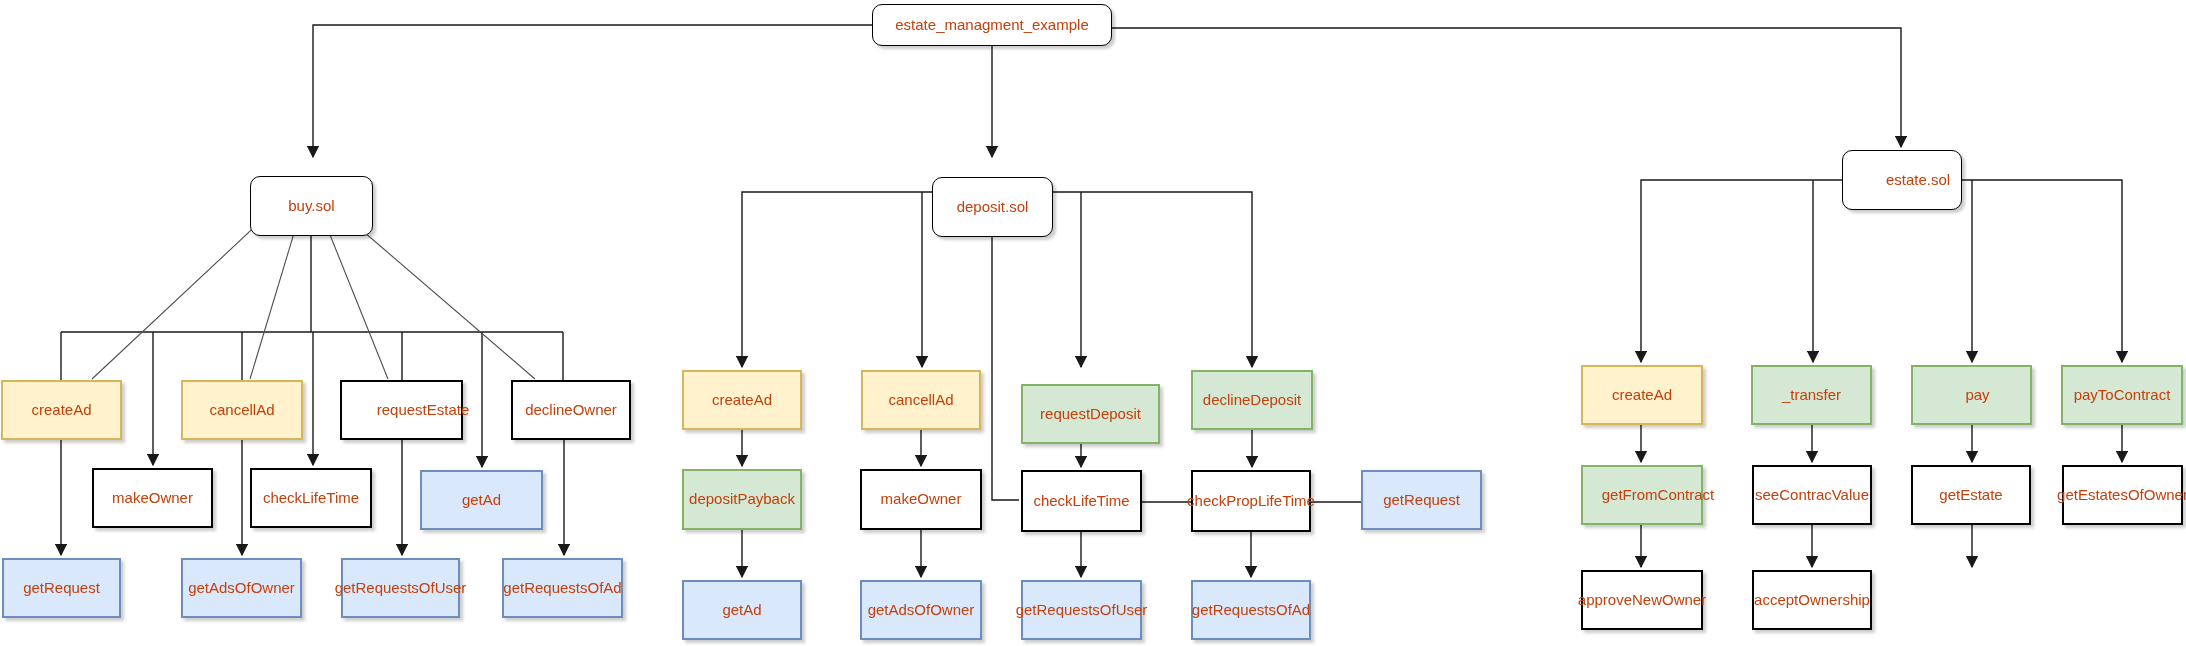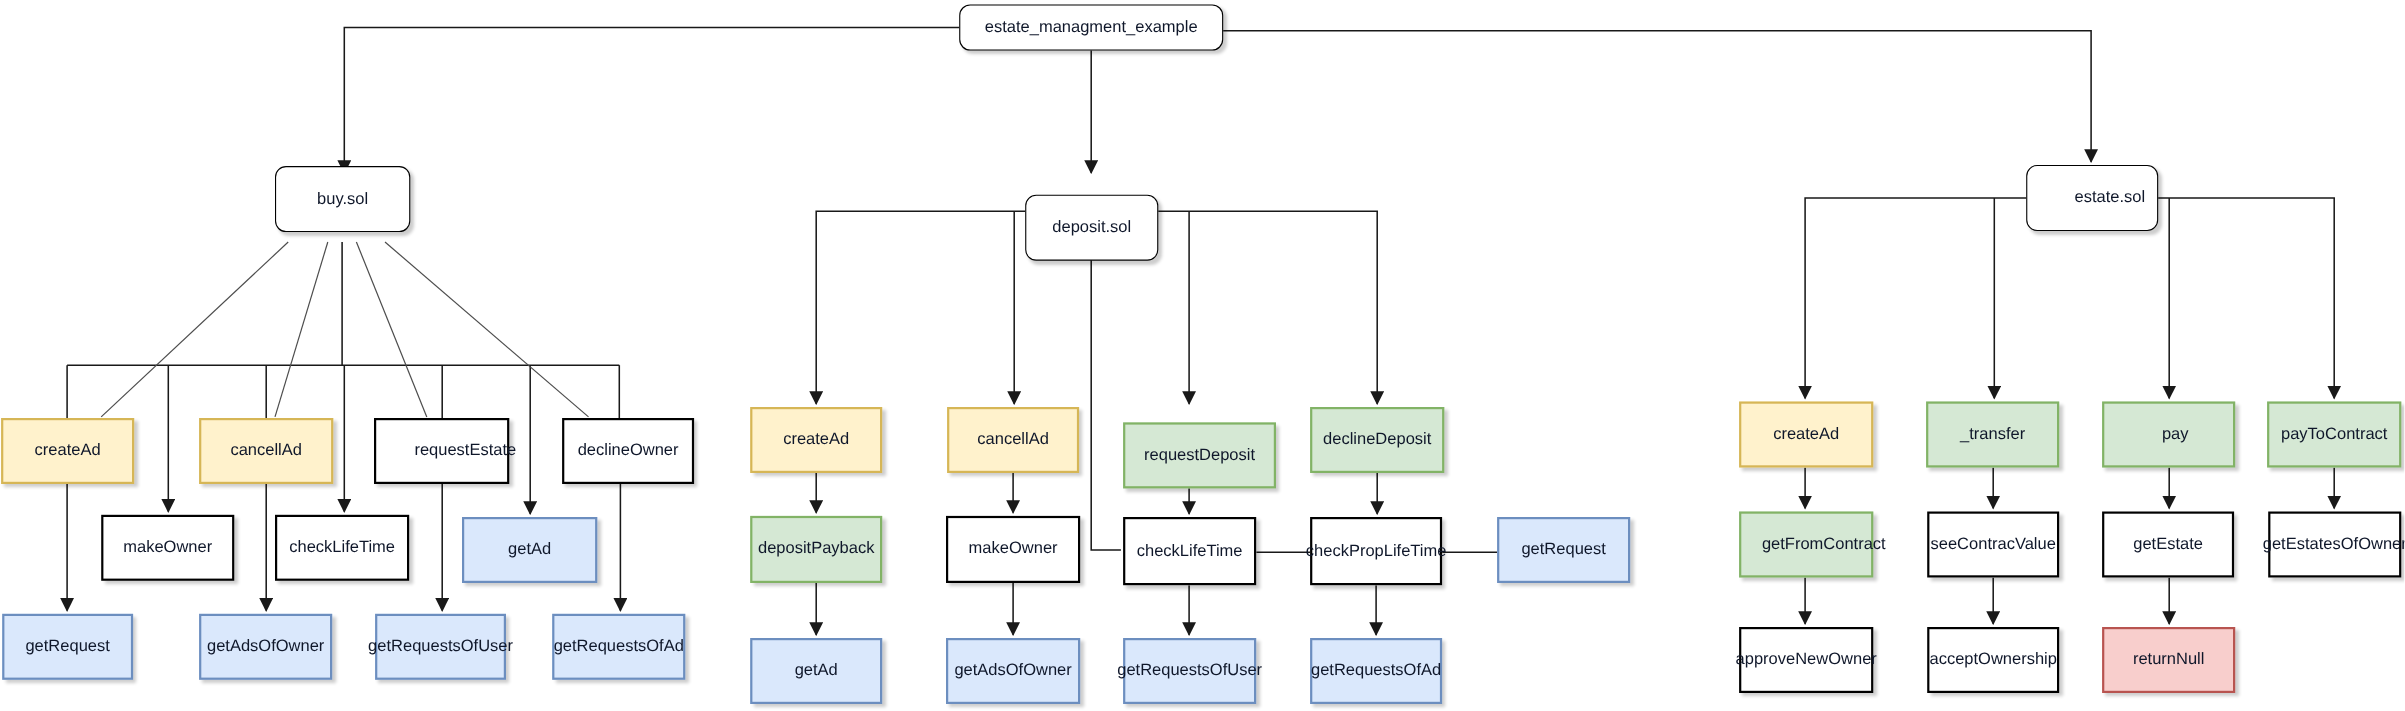--- a/index.html
+++ b/index.html
@@ -4,21 +4,21 @@
 <style>
   html,body{margin:0;padding:0;background:#ffffff;}
   #viewport{position:relative;overflow:hidden;background:#ffffff;font-family:"Liberation Sans","DejaVu Sans",sans-serif;}
   #edge-layer{position:absolute;left:0;top:0;}
   .node{
     position:absolute;
     display:flex;align-items:center;justify-content:center;
     box-sizing:border-box;
     border:2px solid #000;
     background:#fff;
-    font-size:15px;color:#0f172a;
+    font-size:15px;color:#c2410c;
     text-align:center;line-height:1.1;
     box-shadow:3px 3px 3px rgba(0,0,0,0.20);
     white-space:nowrap;
   }
   .node.rounded{border-radius:10px;border-width:1.5px;}
   .node span{padding:0 2px;}
 </style>
 </head>
 <body>
 
@@ -72,21 +72,21 @@
       <polyline points="1812,425 1812,462" fill="none" stroke="#191919" stroke-width="1.4" marker-end="url(#arrow)"></polyline>
       <polyline points="1972,425 1972,462" fill="none" stroke="#191919" stroke-width="1.4" marker-end="url(#arrow)"></polyline>
       <polyline points="2122,425 2122,462" fill="none" stroke="#191919" stroke-width="1.4" marker-end="url(#arrow)"></polyline>
       <polyline points="1641,525 1641,567" fill="none" stroke="#191919" stroke-width="1.4" marker-end="url(#arrow)"></polyline>
       <polyline points="1812,525 1812,567" fill="none" stroke="#191919" stroke-width="1.4" marker-end="url(#arrow)"></polyline>
       <polyline points="1972,525 1972,567" fill="none" stroke="#191919" stroke-width="1.4" marker-end="url(#arrow)"></polyline>
     </svg>
     <div class="node rounded" style="left: 872px; top: 4px; width: 240px; height: 42px; background: rgb(255, 255, 255); border-color: rgb(0, 0, 0);">
       <span>estate_managment_example</span>
     </div>
-    <div class="node rounded" style="left: 250px; top: 151px; width: 123px; height: 60px; background: rgb(255, 255, 255); border-color: rgb(0, 0, 0);">
+    <div class="node rounded" style="left: 250px; top: 176px; width: 123px; height: 60px; background: rgb(255, 255, 255); border-color: rgb(0, 0, 0);">
       <span>buy.sol</span>
     </div>
     <div class="node" style="left: 1px; top: 380px; width: 121px; height: 60px; background: rgb(255, 242, 204); border-color: rgb(214, 182, 86);">
       <span>createAd</span>
     </div>
     <div class="node" style="left: 181px; top: 380px; width: 122px; height: 60px; background: rgb(255, 242, 204); border-color: rgb(214, 182, 86);">
       <span>cancellAd</span>
     </div>
     <div class="node" style="left: 340px; top: 380px; width: 123px; height: 60px; background: rgb(255, 255, 255); border-color: rgb(0, 0, 0); padding-left: 43px;">
       <span>requestEstate</span>
@@ -183,16 +183,13 @@
     </div>
     <div class="node" style="left: 2062px; top: 465px; width: 121px; height: 60px; background: rgb(255, 255, 255); border-color: rgb(0, 0, 0);">
       <span>getEstatesOfOwner</span>
     </div>
     <div class="node" style="left: 1581px; top: 570px; width: 122px; height: 60px; background: rgb(255, 255, 255); border-color: rgb(0, 0, 0);">
       <span>approveNewOwner</span>
     </div>
     <div class="node" style="left: 1752px; top: 570px; width: 120px; height: 60px; background: rgb(255, 255, 255); border-color: rgb(0, 0, 0);">
       <span>acceptOwnership</span>
     </div>
-    <div class="node" style="left: 1911px; top: 570px; width: 121px; height: 60px; background: rgb(248, 206, 204); border-color: rgb(184, 84, 80);">
-      <span>returnNull</span>
-    </div>
   </div>
 
 </body></html>

